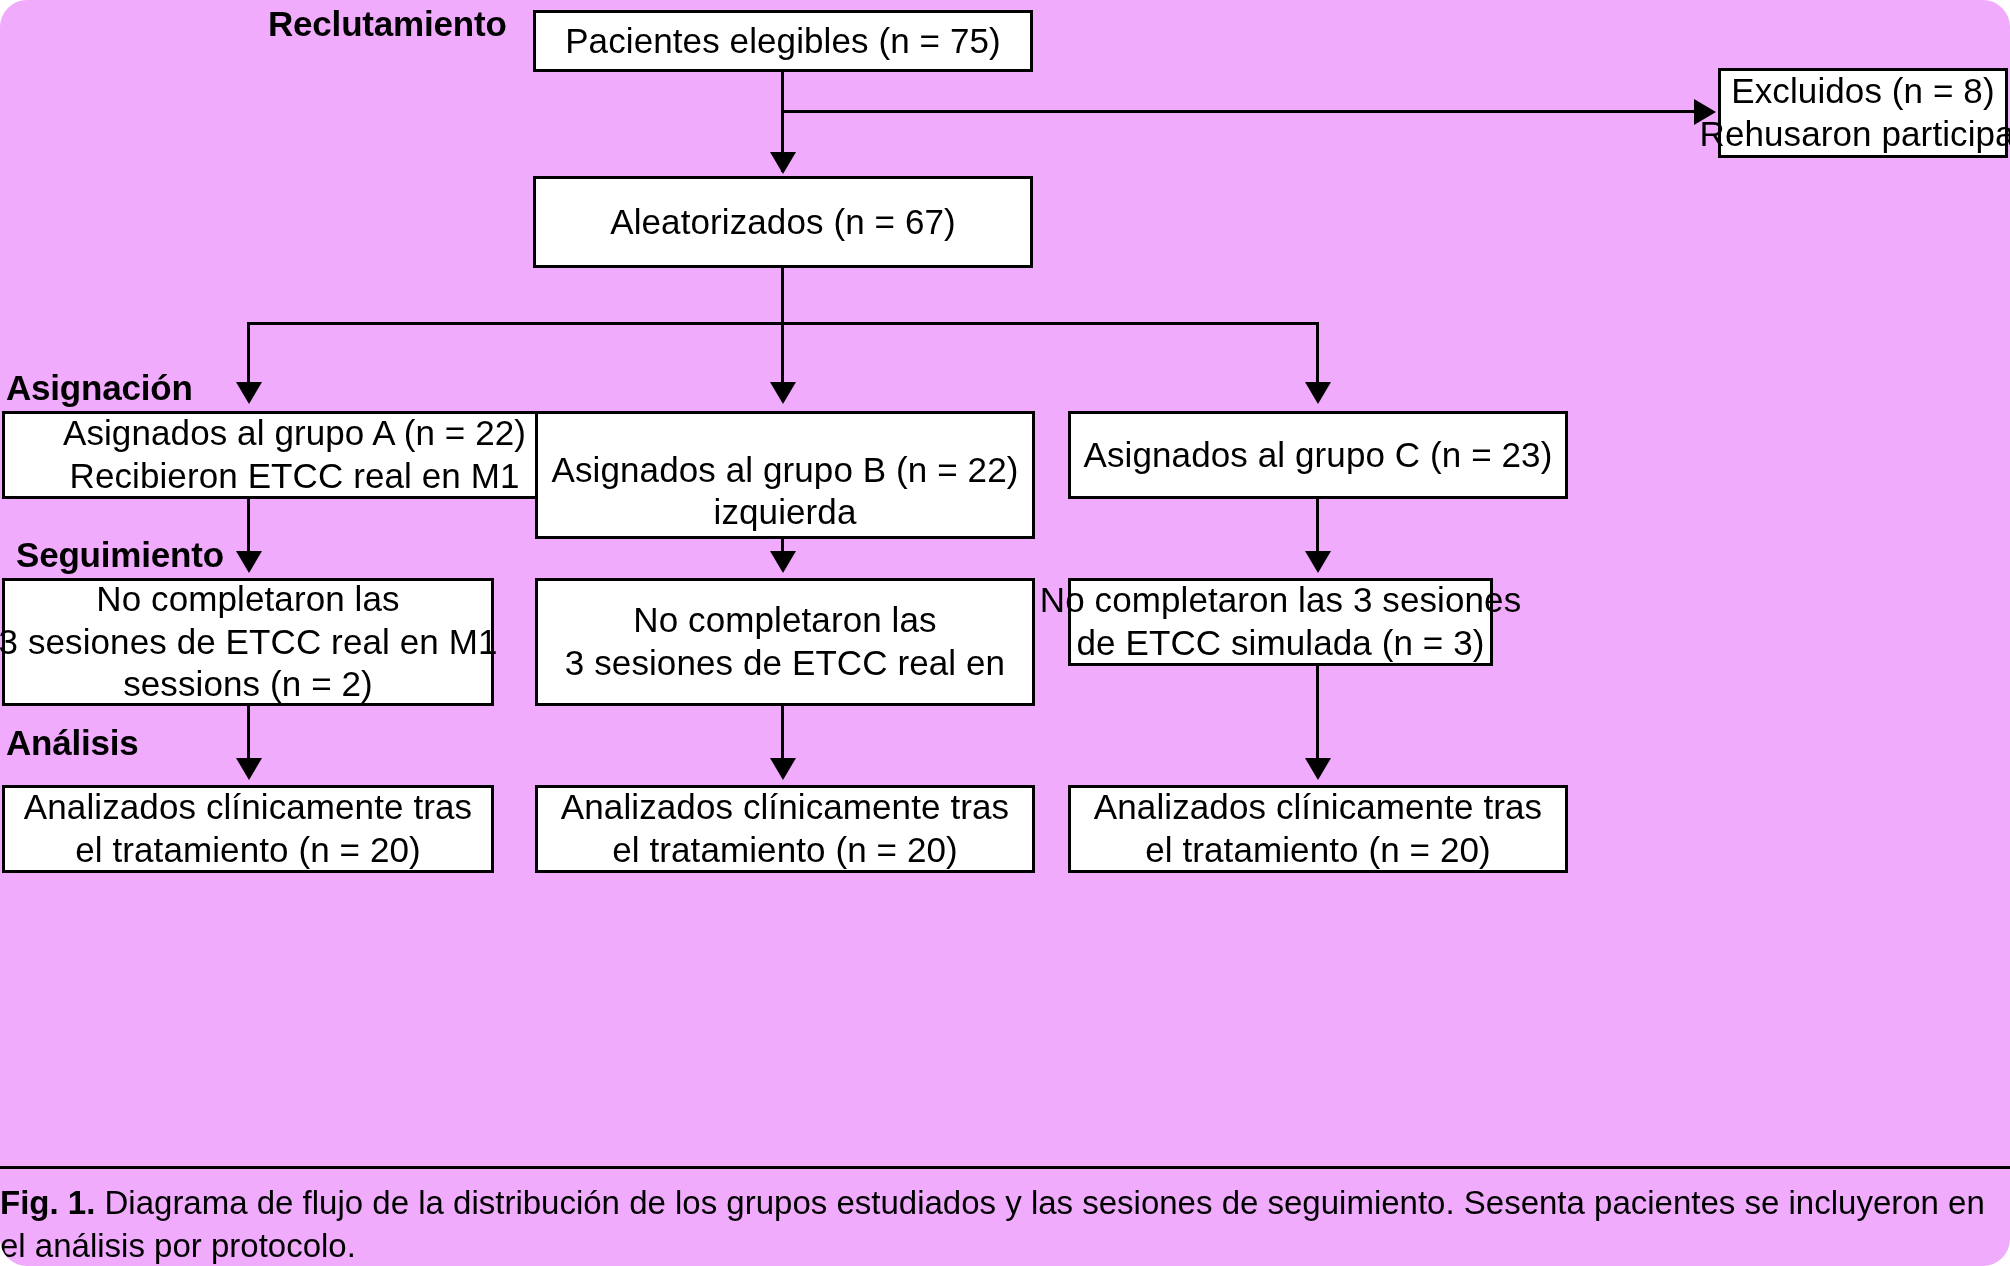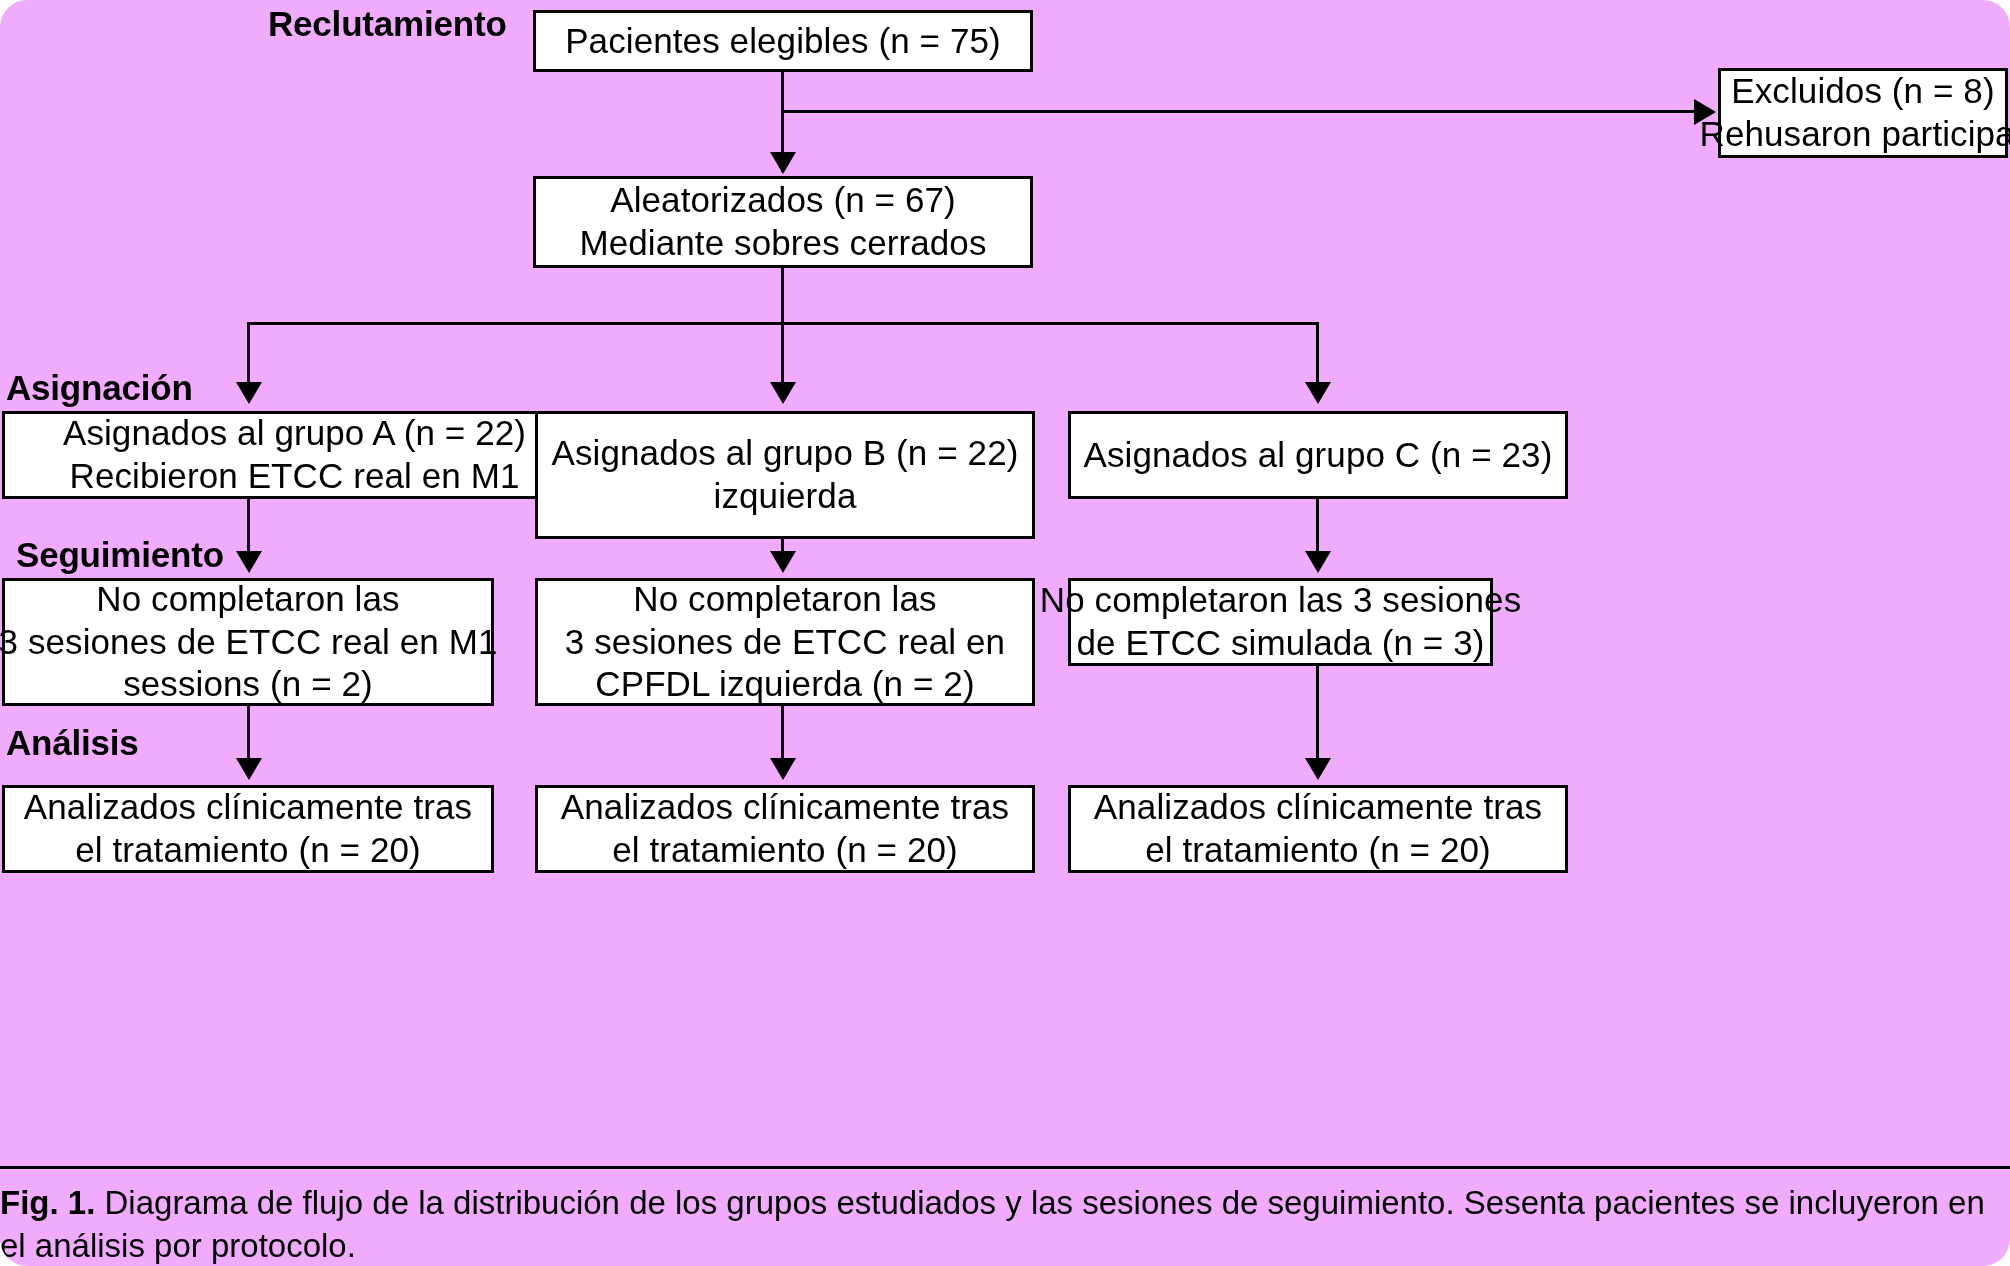--- a/index.html
+++ b/index.html
@@ -118,41 +118,40 @@
 
   <div class="vline" style="left:781px; top:72px; height:100px;"></div>
 
   <div class="hline" style="left:781px; top:110px; width:914px;"></div>
   <div class="arrow-right" style="left:1694px; top:99px;"></div>
 
   <div class="arrow-down" style="left:770px; top:152px;"></div>
 
   <div class="node" style="left:533px; top:176px; width:500px; height:92px;text-align:center;">
     <span class="ln">Aleatorizados (n = 67)</span>
-    <span class="ln">Mediante sobres cerrados</span>
   </div>
 
   <div class="vline" style="left:781px; top:268px; height:57px;"></div>
   <div class="hline" style="left:247px; top:322px; width:1072px;"></div>
 
   <div class="vline" style="left:247px; top:322px; height:65px;"></div>
   <div class="arrow-down" style="left:236px; top:382px;"></div>
 
   <div class="vline" style="left:781px; top:322px; height:65px;"></div>
   <div class="arrow-down" style="left:770px; top:382px;"></div>
 
   <div class="vline" style="left:1316px; top:322px; height:65px;"></div>
   <div class="arrow-down" style="left:1305px; top:382px;"></div>
 
   <div class="node" style="left:2px; top:411px; width:585px; height:88px;">
     <span class="ln">Asignados al grupo A (n = 22)</span>
     <span class="ln">Recibieron ETCC real en M1</span>
   </div>
 
-  <div class="node" style="left:535px; top:411px; width:500px; height:128px;">
+  <div class="node" style="left:535px; top:411px; width:500px; height:128px;justify-content:flex-end;">
     <span class="ln">Asignados al grupo B (n = 22)</span>
     <span class="ln">izquierda</span>
   </div>
 
   <div class="node" style="left:1068px; top:411px; width:500px; height:88px;">
     <span class="ln">Asignados al grupo C (n = 23)</span>
   </div>
 
   <div class="vline" style="left:247px; top:499px; height:57px;"></div>
   <div class="arrow-down" style="left:236px; top:551px;"></div>
@@ -165,21 +164,20 @@
 
   <div class="node" style="left:2px; top:578px; width:492px; height:128px;">
     <span class="ln">No completaron las</span>
     <span class="ln">3 sesiones de ETCC real en M1</span>
     <span class="ln">sessions (n = 2)</span>
   </div>
 
   <div class="node" style="left:535px; top:578px; width:500px; height:128px;">
     <span class="ln">No completaron las</span>
     <span class="ln">3 sesiones de ETCC real en</span>
-    <span class="ln">CPFDL izquierda (n = 2)</span>
   </div>
 
   <div class="node" style="left:1068px; top:578px; width:425px; height:88px;">
     <span class="ln">No completaron las 3 sesiones</span>
     <span class="ln">de ETCC simulada (n = 3)</span>
   </div>
 
   <div class="vline" style="left:247px; top:706px; height:57px;"></div>
   <div class="arrow-down" style="left:236px; top:758px;"></div>
 

